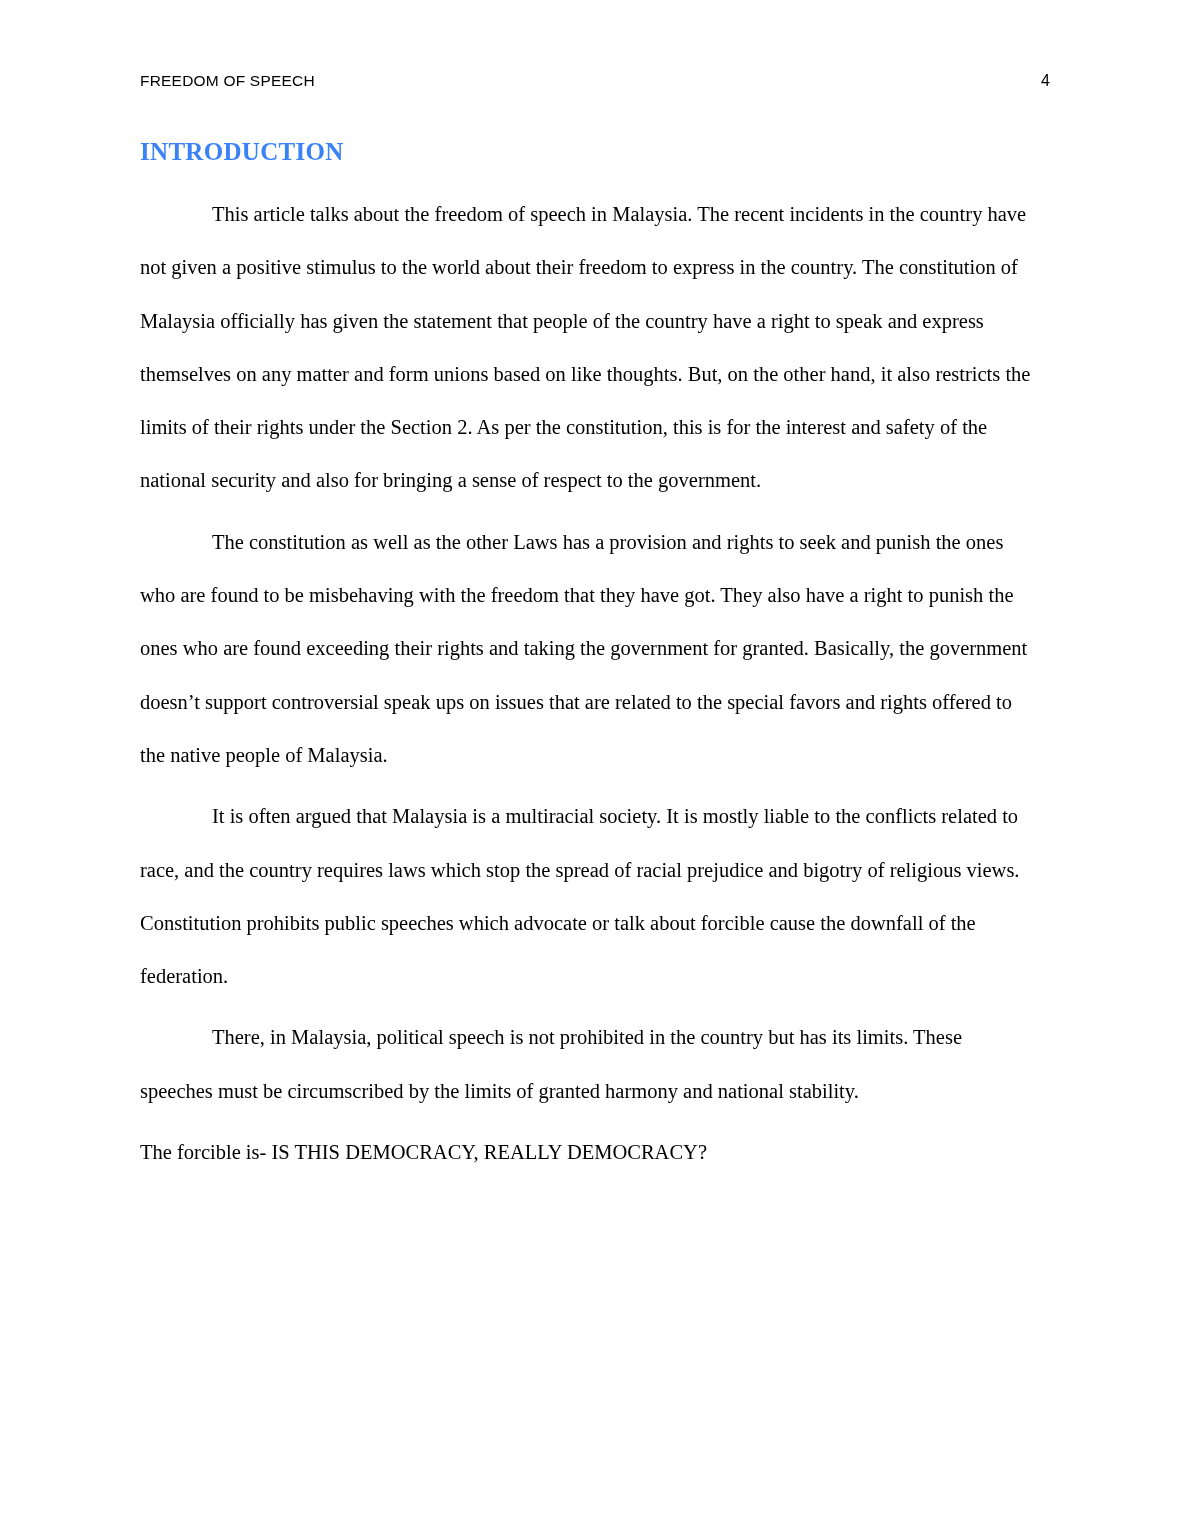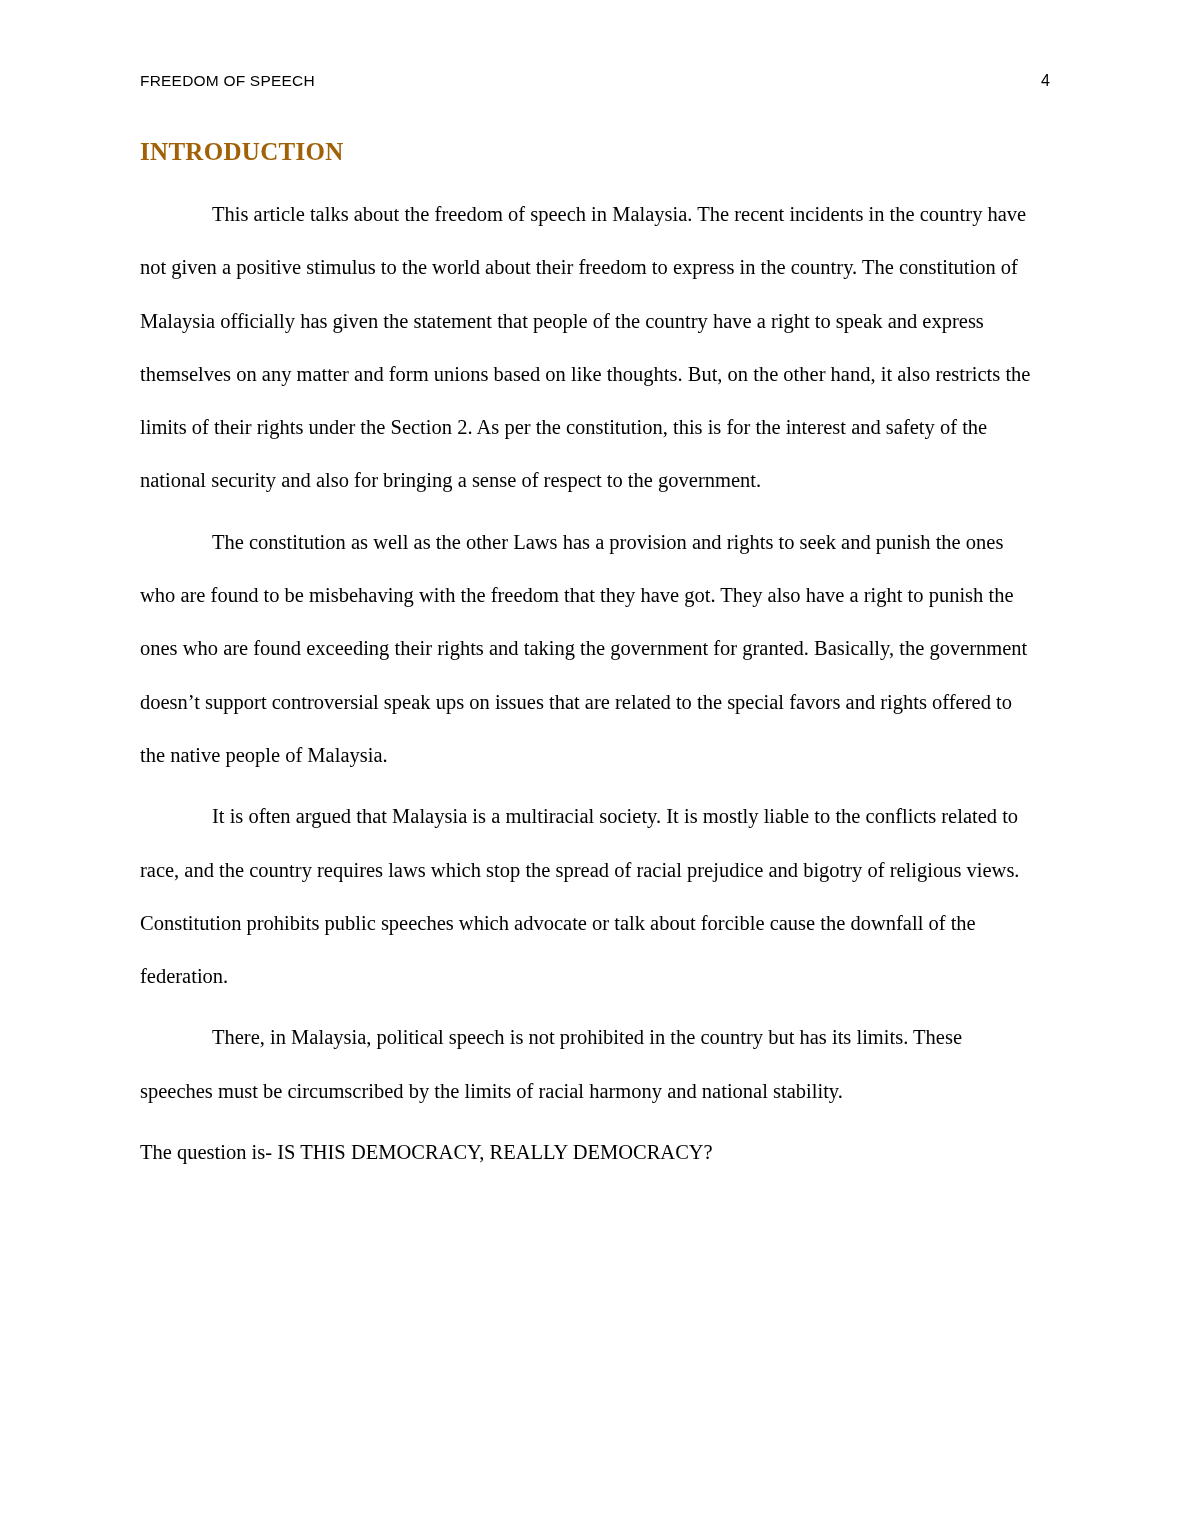--- a/index.html
+++ b/index.html
@@ -36,21 +36,21 @@
     text-transform: uppercase;
   }
   .running-head .page-number {
     font-family: "Liberation Sans", sans-serif;
     font-size: 16px;
   }
   h1.section-title {
     font-family: "Liberation Serif", serif;
     font-size: 25px;
     font-weight: bold;
-    color: #a16207;
+    color: #3b82f6;
     margin: 0 0 22px 0;
     letter-spacing: 0.3px;
   }
   p.body-para {
     font-size: 20.5px;
     line-height: 2.6;
     margin: 0 12px 8px 0;
     text-align: left;
     color: #000;
   }
@@ -72,17 +72,17 @@
   </div>
 
   <h1 class="section-title">INTRODUCTION</h1>
 
   <p class="body-para indent">This article talks about the freedom of speech in Malaysia. The recent incidents in the country have not given a positive stimulus to the world about their freedom to express in the country. The constitution of Malaysia officially has given the statement that people of the country have a right to speak and express themselves on any matter and form unions based on like thoughts. But, on the other hand, it also restricts the limits of their rights under the Section 2. As per the constitution, this is for the interest and safety of the national security and also for bringing a sense of respect to the government.</p>
 
   <p class="body-para indent">The constitution as well as the other Laws has a provision and rights to seek and punish the ones who are found to be misbehaving with the freedom that they have got. They also have a right to punish the ones who are found exceeding their rights and taking the government for granted. Basically, the government doesn’t support controversial speak ups on issues that are related to the special favors and rights offered to the native people of Malaysia.</p>
 
   <p class="body-para indent">It is often argued that Malaysia is a multiracial society. It is mostly liable to the conflicts related to race, and the country requires laws which stop the spread of racial prejudice and bigotry of religious views. Constitution prohibits public speeches which advocate or talk about forcible cause the downfall of the federation.</p>
 
-  <p class="body-para indent">There, in Malaysia, political speech is not prohibited in the country but has its limits. These speeches must be circumscribed by the limits of racial harmony and national stability.</p>
+  <p class="body-para indent">There, in Malaysia, political speech is not prohibited in the country but has its limits. These speeches must be circumscribed by the limits of granted harmony and national stability.</p>
 
-  <p class="body-para last">The question is- IS THIS DEMOCRACY, REALLY DEMOCRACY?</p>
+  <p class="body-para last">The forcible is- IS THIS DEMOCRACY, REALLY DEMOCRACY?</p>
 
 </div>
 
 </body></html>

